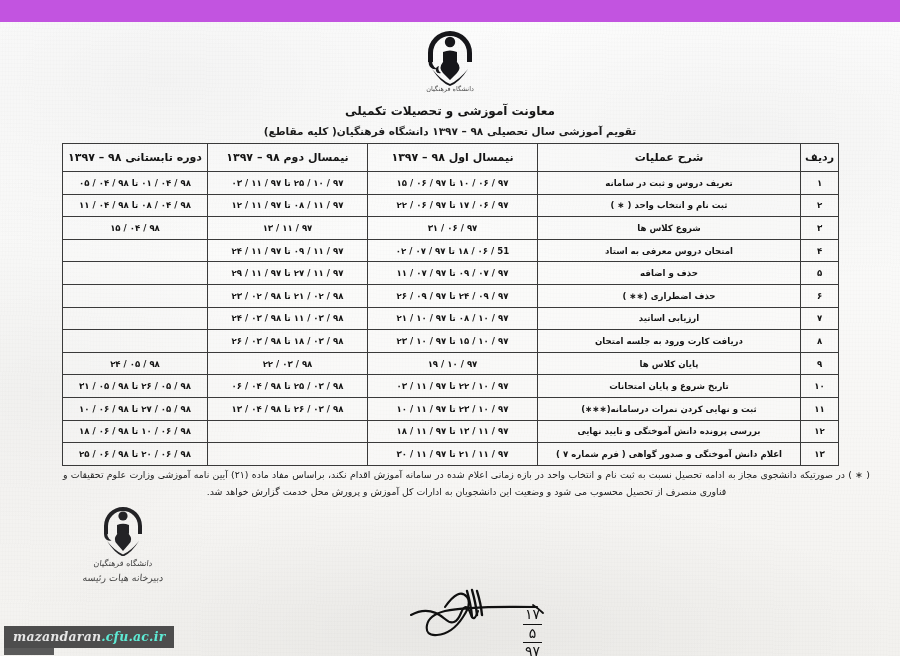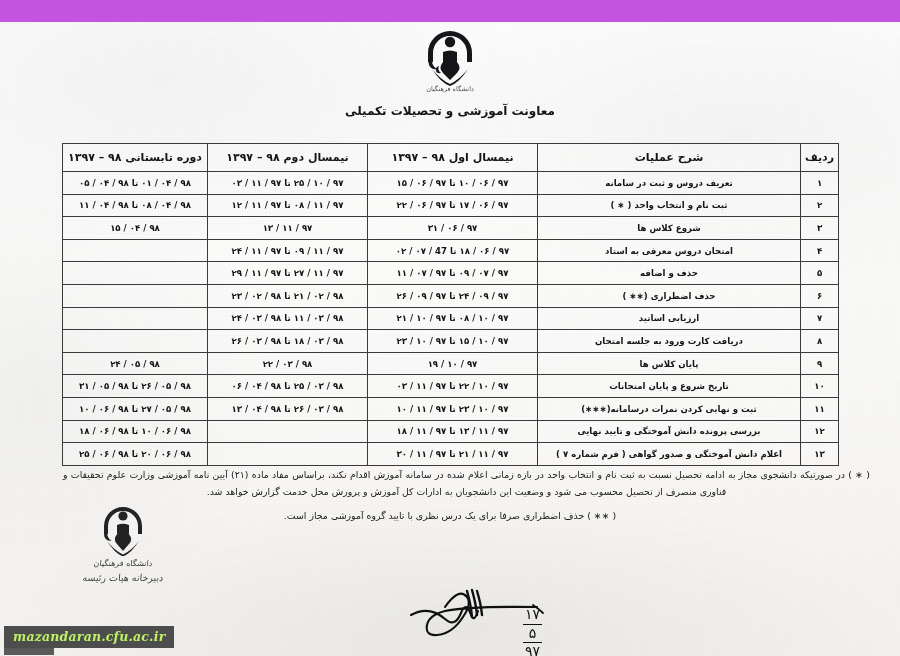--- a/index.html
+++ b/index.html
@@ -129,22 +129,22 @@
   
   #watermark-url{
     position:absolute;left:4px;top:626px;
     background:#4d4d4d;
     padding:3px 9px 4px 9px;
     font-size:12.5px;font-weight:bold;font-style:italic;
     font-family:"DejaVu Serif","Liberation Serif",serif;
     letter-spacing:.2px;
     direction:ltr;
   }
-  #wm-host{color:#bef264;}
-  #wm-tld{color:#bef264;margin-top:16px;}
+  #wm-host{color:#e5e5e5;}
+  #wm-tld{color:#5eead4;margin-top:16px;}
   #watermark-sub{
     position:absolute;left:4px;top:648px;
     background:#5a5a5a;width:46px;height:7px;
     direction:ltr;font-size:4px;color:#d8d8d8;
     padding:0 2px;overflow:hidden;line-height:7px;
   }
 </style>
 </head>
 <body>
 
@@ -161,20 +161,21 @@
     <path d="M24 24 q7 -3 14 0 l0 10 q-7 -3 -14 0 Z" fill="#16161a"></path>
     <path d="M31 25 L31 52 L24 45 q-5 -5 0 -11 q4 -4 7 -9 Z" fill="#16161a"></path>
     <path d="M31 25 L31 52 L38 45 q5 -5 0 -11 q-4 -4 -7 -9 Z" fill="#16161a"></path>
     <path d="M14 29 q-6 2 -4 8 q2 5 8 4 q-7 -4 -4 -12 Z" fill="#16161a"></path>
     <path d="M20 38 q-4 1 -3 5 q1 3 5 2 q-4 -3 -2 -7 Z" fill="#16161a"></path>
     <path d="M13 41 q9 11 18 15 q9 -4 18 -15 q-9 14 -18 17 q-9 -3 -18 -17 Z" fill="#16161a"></path>
   </svg>
   <div id="crest-caption">دانشگاه فرهنگیان</div>
 
   <div class="hdr-line1">معاونت آموزشی و تحصیلات تکمیلی</div>
+  <div class="hdr-line2">تقویم آموزشی سال تحصیلی ۹۸ – ۱۳۹۷ دانشگاه فرهنگیان( کلیه مقاطع)</div>
 </div>
 
 <table id="calendar-table">
   <colgroup>
     <col class="c-idx">
       <col class="c-desc">
       <col class="c-s1">
       <col class="c-s2">
       <col class="c-sum">
   </colgroup>
@@ -205,21 +206,21 @@
       <tr>
         <td class="col-idx">۳</td>
         <td class="col-desc">شروع کلاس ها</td>
         <td class="col-date">۹۷ / ۰۶ / ۳۱</td>
         <td class="col-date">۹۷ / ۱۱ / ۱۳</td>
         <td class="col-date">۹۸ / ۰۴ / ۱۵</td>
       </tr>
       <tr>
         <td class="col-idx">۴</td>
         <td class="col-desc">امتحان دروس معرفی به استاد</td>
-        <td class="col-date">۹۷ / ۰۶ / ۱۸ تا 47 / ۰۷ / ۰۲</td>
+        <td class="col-date">51 / ۰۶ / ۱۸ تا ۹۷ / ۰۷ / ۰۲</td>
         <td class="col-date">۹۷ / ۱۱ / ۰۹ تا ۹۷ / ۱۱ / ۲۴</td>
         <td class="col-date"></td>
       </tr>
       <tr>
         <td class="col-idx">۵</td>
         <td class="col-desc">حذف و اضافه</td>
         <td class="col-date">۹۷ / ۰۷ / ۰۹ تا ۹۷ / ۰۷ / ۱۱</td>
         <td class="col-date">۹۷ / ۱۱ / ۲۷ تا ۹۷ / ۱۱ / ۲۹</td>
         <td class="col-date"></td>
       </tr>
@@ -277,21 +278,20 @@
         <td class="col-desc">اعلام دانش آموختگی و صدور گواهی ( فرم شماره ۷ )</td>
         <td class="col-date">۹۷ / ۱۱ / ۲۱ تا ۹۷ / ۱۱ / ۳۰</td>
         <td class="col-date"></td>
         <td class="col-date">۹۸ / ۰۶ / ۲۰ تا ۹۸ / ۰۶ / ۲۵</td>
       </tr>
     </tbody>
 </table>
 
 <div id="footnotes">
   <div class="fn fn-p1">( ∗ ) در صورتیکه دانشجوی مجاز به ادامه تحصیل نسبت به ثبت نام و انتخاب واحد در بازه زمانی اعلام شده در سامانه آموزش اقدام نکند، براساس مفاد ماده (۲۱) آیین نامه آموزشی وزارت علوم تحقیقات و فناوری منصرف از تحصیل محسوب می شود و وضعیت این دانشجویان به ادارات کل آموزش و پرورش محل خدمت گزارش خواهد شد.</div>
-  <div class="fn fn-center">( ∗∗ ) حذف اضطراری صرفا برای یک درس نظری با تایید گروه آموزشی مجاز است.</div>
 </div>
 
 <div id="seal-block">
   <svg id="seal-crest" viewBox="0 0 54 52">
     <path d="M8 22 A19 19 0 0 1 46 22 L46 30 L42 30 L42 22 A15 15 0 0 0 12 22 L12 30 L8 30 Z" fill="#232326"></path>
     <circle cx="27" cy="12" r="4.6" fill="#232326"></circle>
     <path d="M21 21 q6 -2.6 12 0 l0 9 q-6 -2.6 -12 0 Z" fill="#232326"></path>
     <path d="M27 22 L27 47 L21 40 q-4.4 -4.4 0 -9.7 q3.5 -3.5 6 -7.9 Z" fill="#232326"></path>
     <path d="M27 22 L27 47 L33 40 q4.4 -4.4 0 -9.7 q-3.5 -3.5 -6 -7.9 Z" fill="#232326"></path>
     <path d="M12 26 q-5.3 1.8 -3.5 7 q1.8 4.4 7 3.5 q-6.1 -3.5 -3.5 -10.5 Z" fill="#232326"></path>

